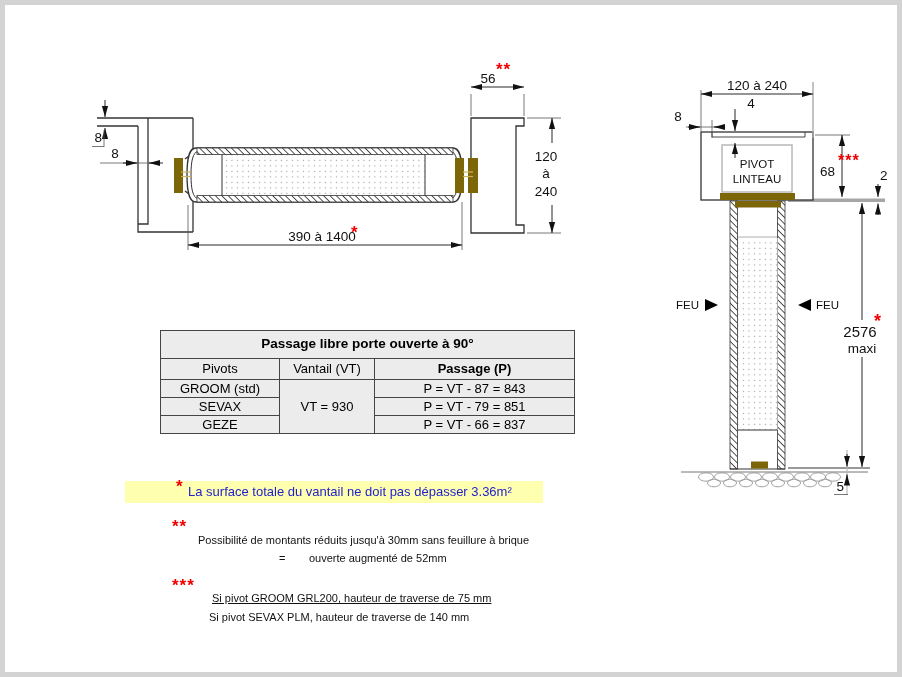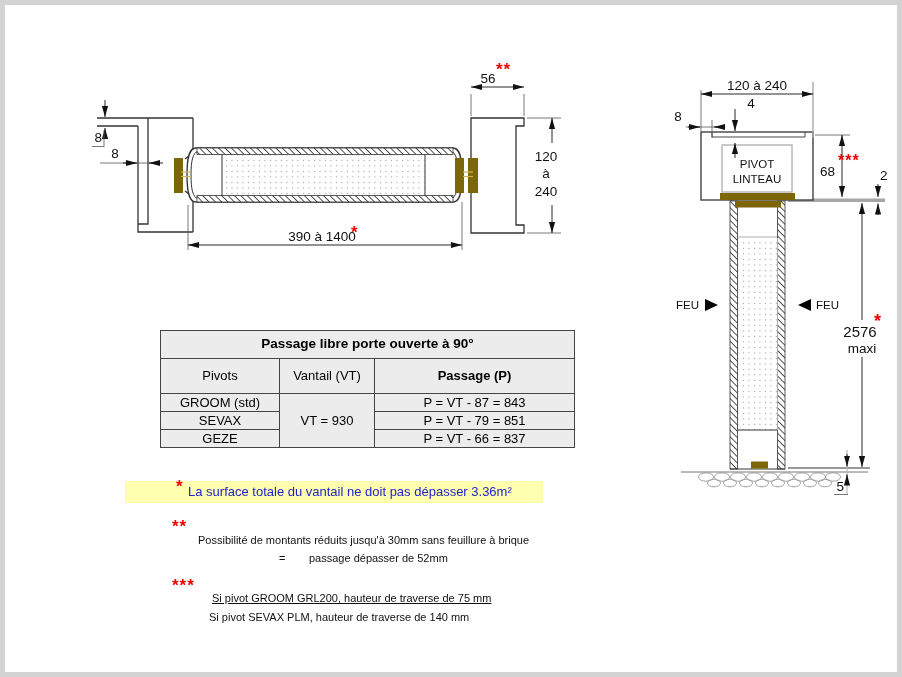--- a/index.html
+++ b/index.html
@@ -14,21 +14,21 @@
 
   
   .ptable{
     position:absolute;left:124px;top:325px;width:414px;height:102px;
     border-collapse:collapse;background:#ececec;font-size:13px;text-align:center;
     table-layout:fixed;
     margin-left:31px;
   }
   .ptable td{border:1.6px solid #454545;padding:0 2px;line-height:1.05;}
   .t-title{font-weight:bold;font-size:13.5px;height:27px;}
-  .t-head{height:35px;}
+  .t-head{height:21px;}
   .t-row{height:18px;}
   .bold{font-weight:bold;}
 
   
   .note-star{position:absolute;color:#ee0000;font-weight:bold;font-size:17px;letter-spacing:1px;line-height:1;}
   .note-line{position:absolute;font-size:11px;color:#111;white-space:nowrap;line-height:1.15;}
   .hl-band{position:absolute;left:120px;top:476px;width:418px;height:22px;}
   .hl-band .note-star{left:51px;top:-3px;}
   .hl-band .note-text{position:absolute;left:63px;top:0;height:32px;line-height:22px;font-size:13px;white-space:nowrap;}
 </style>
@@ -268,19 +268,19 @@
     </table>
 
   <div class="hl-band" style="background:#ffffb0;">
     <span class="note-star">*</span>
     <span class="note-text" style="color:#2222cc;">La surface totale du vantail ne doit pas dépasser 3.36m²</span>
   </div>
 
   <span class="note-star" style="left:167px;top:513px;">**</span>
   <div class="note-line" style="left:193px;top:529px;">Possibilité de montants réduits jusqu'à 30mm sans feuillure à brique</div>
   <div class="note-line" style="left:274px;top:547px;">=</div>
-  <div class="note-line" style="left:304px;top:547px;">passage dépasser de 52mm</div>
+  <div class="note-line" style="left:304px;top:547px;">ouverte augmenté de 52mm</div>
 
   <span class="note-star" style="left:167px;top:572px;">***</span>
   <div class="note-line" style="left:207px;top:587px;text-decoration:underline;">Si pivot GROOM GRL200, hauteur de traverse de 75 mm</div>
   <div class="note-line" style="left:204px;top:606px;">Si pivot SEVAX PLM, hauteur de traverse de 140 mm</div>
 
 </div>
 
 </body></html>

